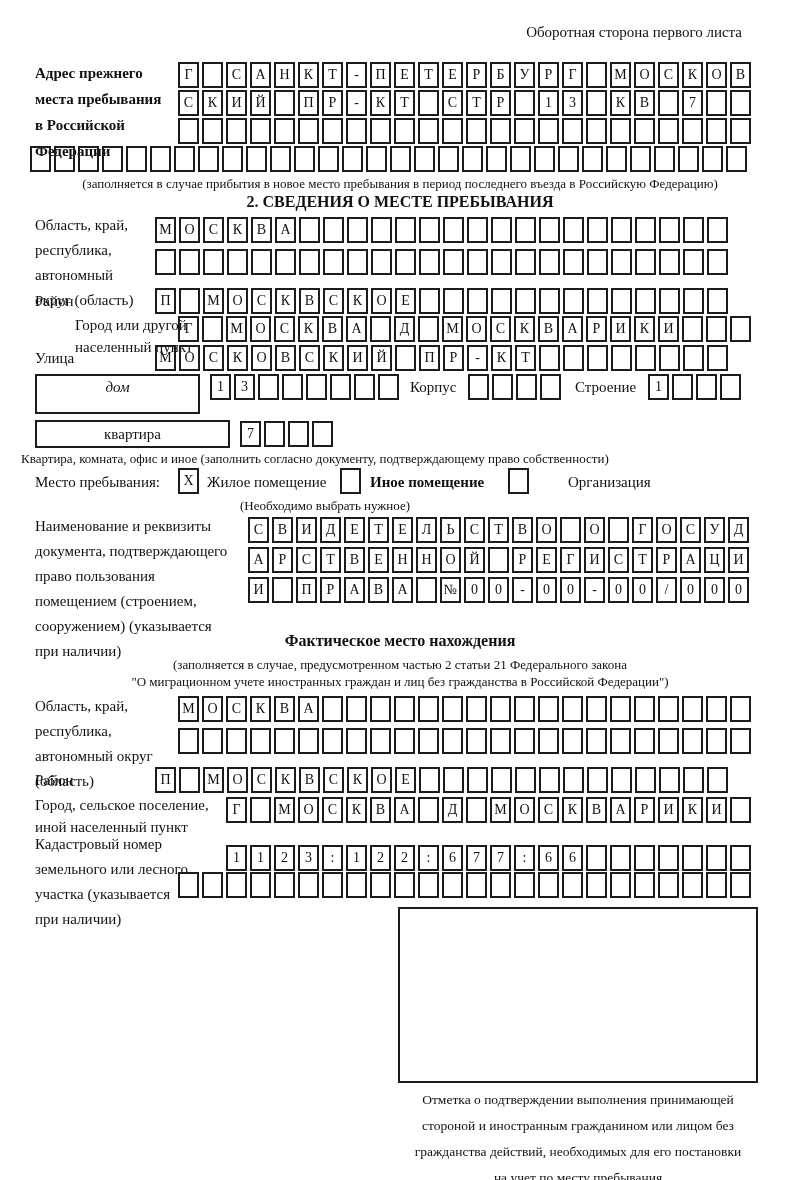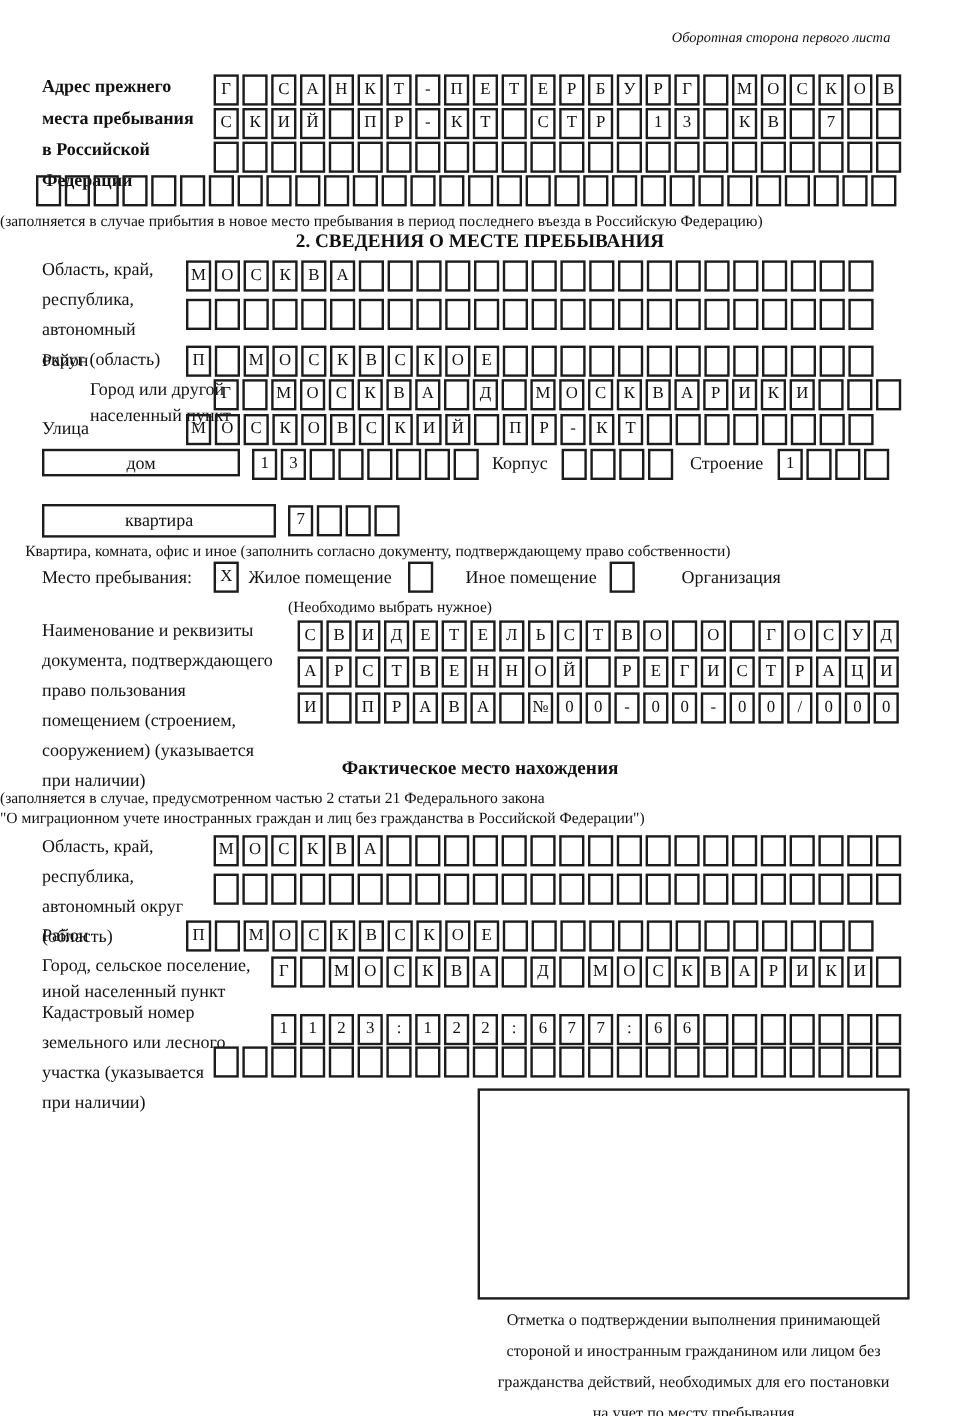--- a/index.html
+++ b/index.html
@@ -3,29 +3,29 @@
 <meta charset="utf-8">
 <style>
   html,body{margin:0;padding:0;background:#fff;}
   #page{position:relative;width:800px;height:1180px;background:#fff;
         font-family:"Liberation Serif","DejaVu Serif",serif;color:#111;overflow:hidden;}
   .abs{position:absolute;}
   .lbl{font-size:15px;line-height:25px;white-space:pre-line;}
   .lbl.lh26{line-height:26px;font-weight:bold;}
   .lbl.lh22{line-height:22px;}
   .note{font-size:13px;color:#111;}
-  .center{left:0;width:800px;}
+  .center{left:0;width:800px;text-align:center;}
   .hdr{font-size:16px;font-weight:bold;text-align:center;left:0;width:800px;}
   .boxrow{display:flex;gap:3px;}
   .cell{display:inline-block;box-sizing:border-box;width:21px;height:26px;border:2px solid #1c1c1c;
         text-align:center;font-size:14px;line-height:22px;font-family:"Liberation Serif",serif;}
   .bigrect{box-sizing:border-box;border:2px solid #1c1c1c;text-align:center;font-size:15px;}
   .stamp{box-sizing:border-box;border:2px solid #1c1c1c;background:#fff;}
   .cap{font-size:13.5px;line-height:26px;text-align:center;white-space:pre-line;}
-  .topright{font-size:12px;font-style:italic;}
+  .topright{font-size:15px;}
 </style>
 </head>
 <body>
 
 <div id="page">
 
   <div class="abs topright" style="top:24px;right:58px;">Оборотная сторона первого листа</div>
 
   <div class="abs lbl lh26" style="left:35px;top:60px;">Адрес прежнего
 места пребывания
@@ -280,21 +280,21 @@
       <span class="cell"></span>
       <span class="cell"></span>
       <span class="cell"></span>
       <span class="cell"></span>
       <span class="cell"></span>
       <span class="cell"></span>
       <span class="cell"></span>
       <span class="cell"></span>
     </div>
 
-  <div class="abs bigrect" style="left:35px;top:374px;width:165px;height:23px;line-height:23px;"><span>дом</span></div>
+  <div class="abs bigrect" style="left:35px;top:374px;width:165px;height:40px;line-height:23px;font-style:italic;"><span>дом</span></div>
   <div class="abs boxrow" style="left:210px;top:374px;">
       <span class="cell">1</span>
       <span class="cell">3</span>
       <span class="cell"></span>
       <span class="cell"></span>
       <span class="cell"></span>
       <span class="cell"></span>
       <span class="cell"></span>
       <span class="cell"></span>
     </div>
@@ -323,21 +323,21 @@
   <div class="abs note" style="left:21px;top:451px;">Квартира, комната, офис и иное (заполнить согласно документу, подтверждающему право собственности)</div>
 
   <div class="abs lbl" style="left:35px;top:470px;">Место пребывания:</div>
   <div class="abs boxrow" style="left:178px;top:468px;">
       <span class="cell">X</span>
     </div>
   <div class="abs lbl" style="left:207px;top:470px;">Жилое помещение</div>
   <div class="abs boxrow" style="left:340px;top:468px;">
       <span class="cell"></span>
     </div>
-  <div class="abs lbl" style="left:388px;top:470px;">Иное помещение</div>
+  <div class="abs lbl" style="left:370px;top:470px;font-weight:bold;">Иное помещение</div>
   <div class="abs boxrow" style="left:508px;top:468px;">
       <span class="cell"></span>
     </div>
   <div class="abs lbl" style="left:568px;top:470px;">Организация</div>
   <div class="abs note" style="left:240px;top:498px;">(Необходимо выбрать нужное)</div>
 
   <div class="abs lbl" style="left:35px;top:514px;">Наименование и реквизиты
 документа, подтверждающего
 право пользования
 помещением (строением,

